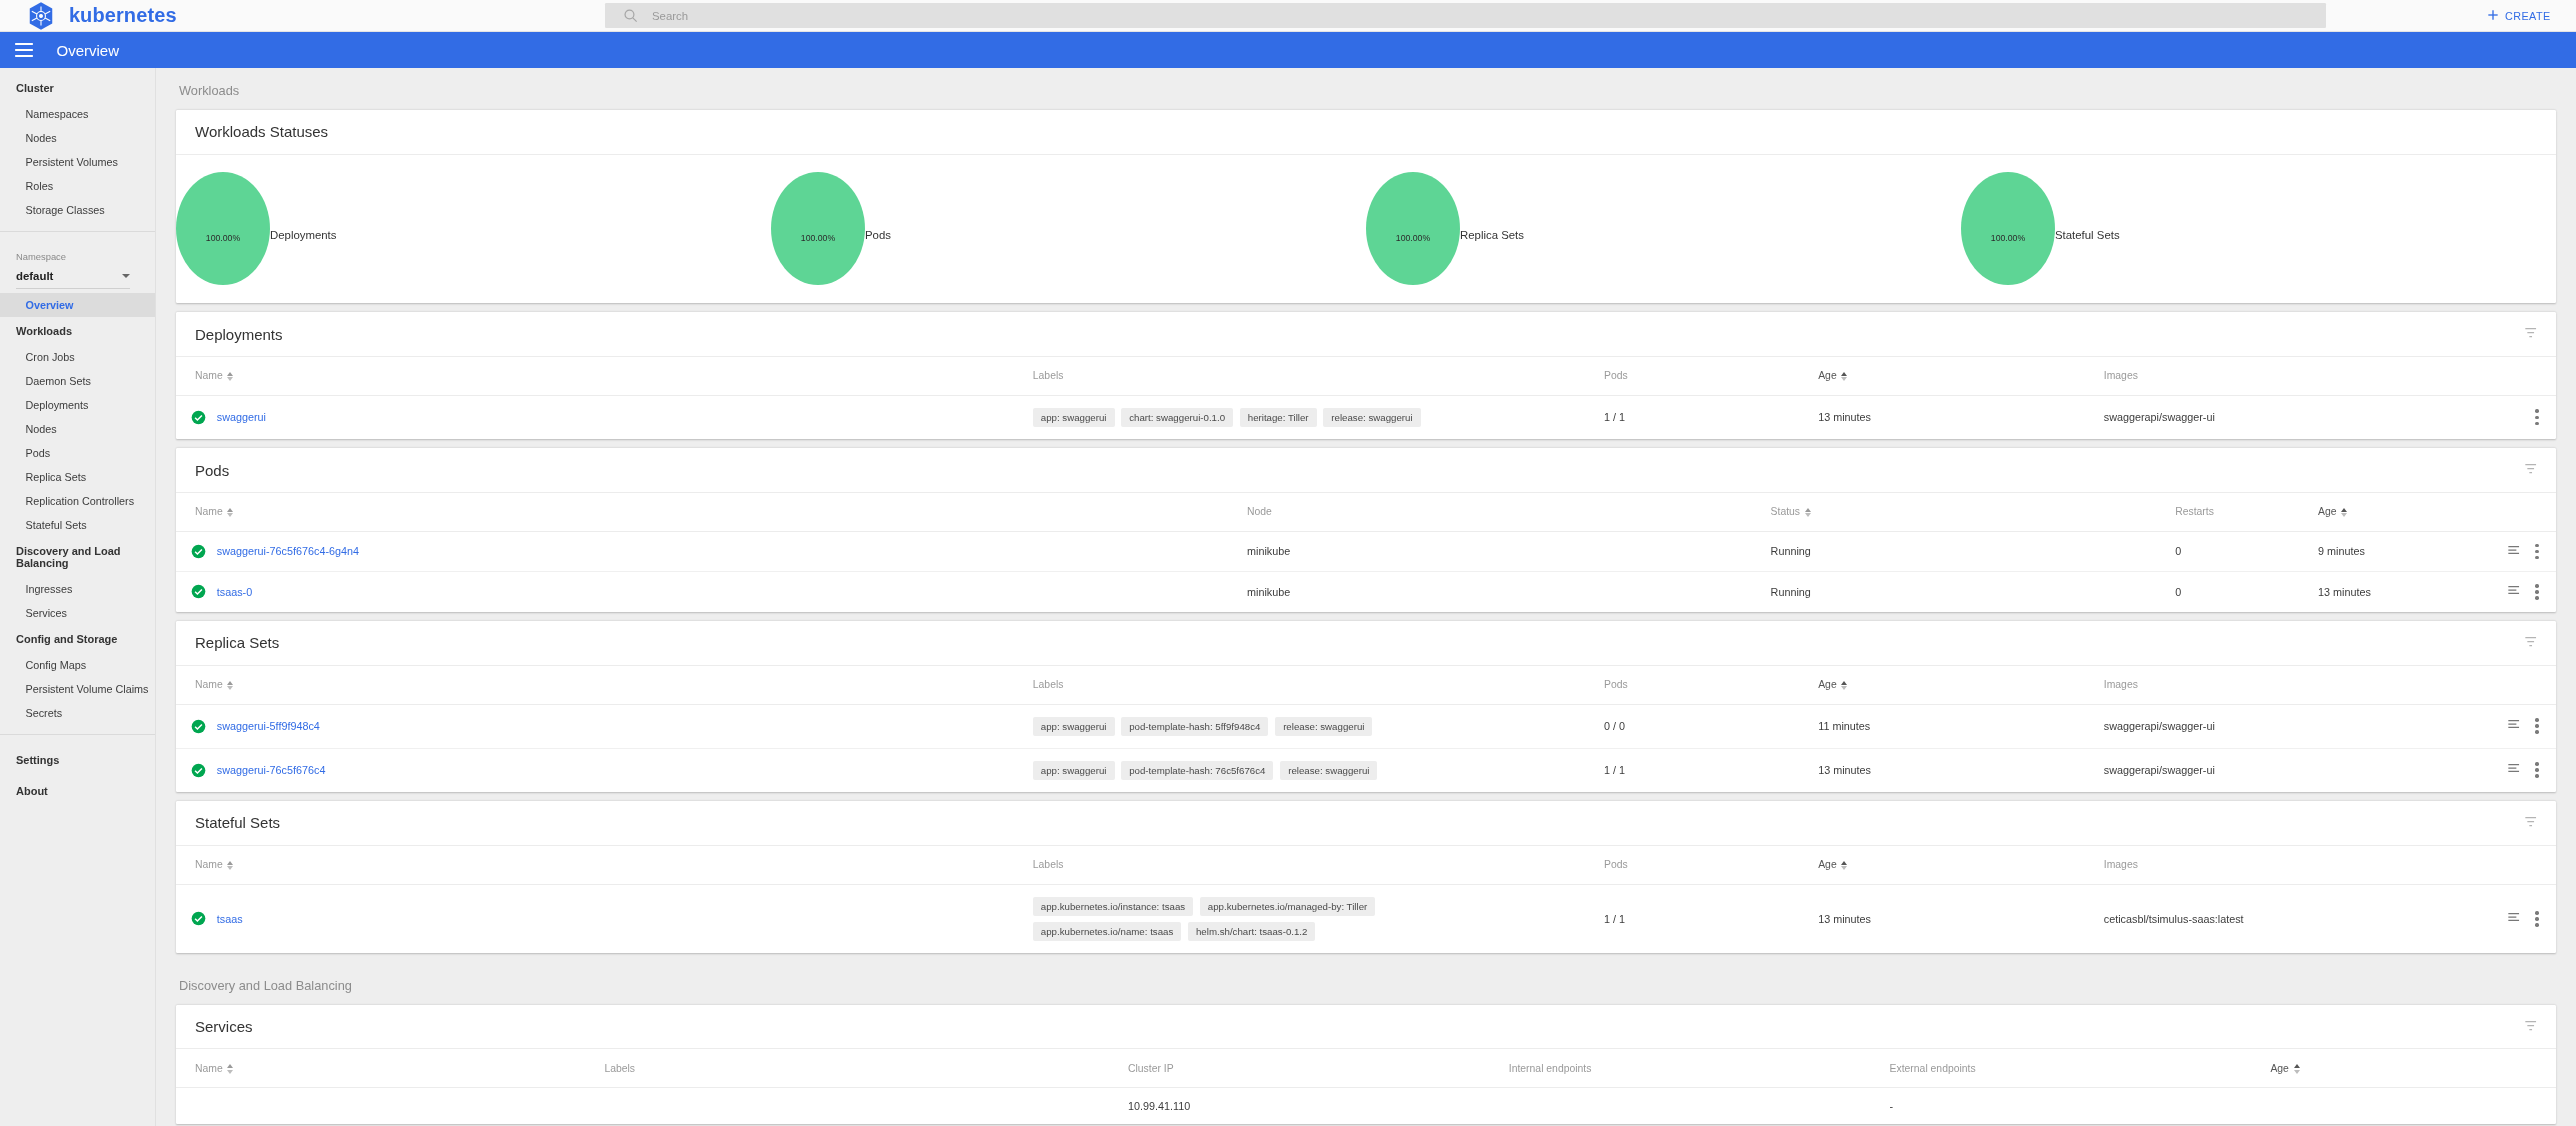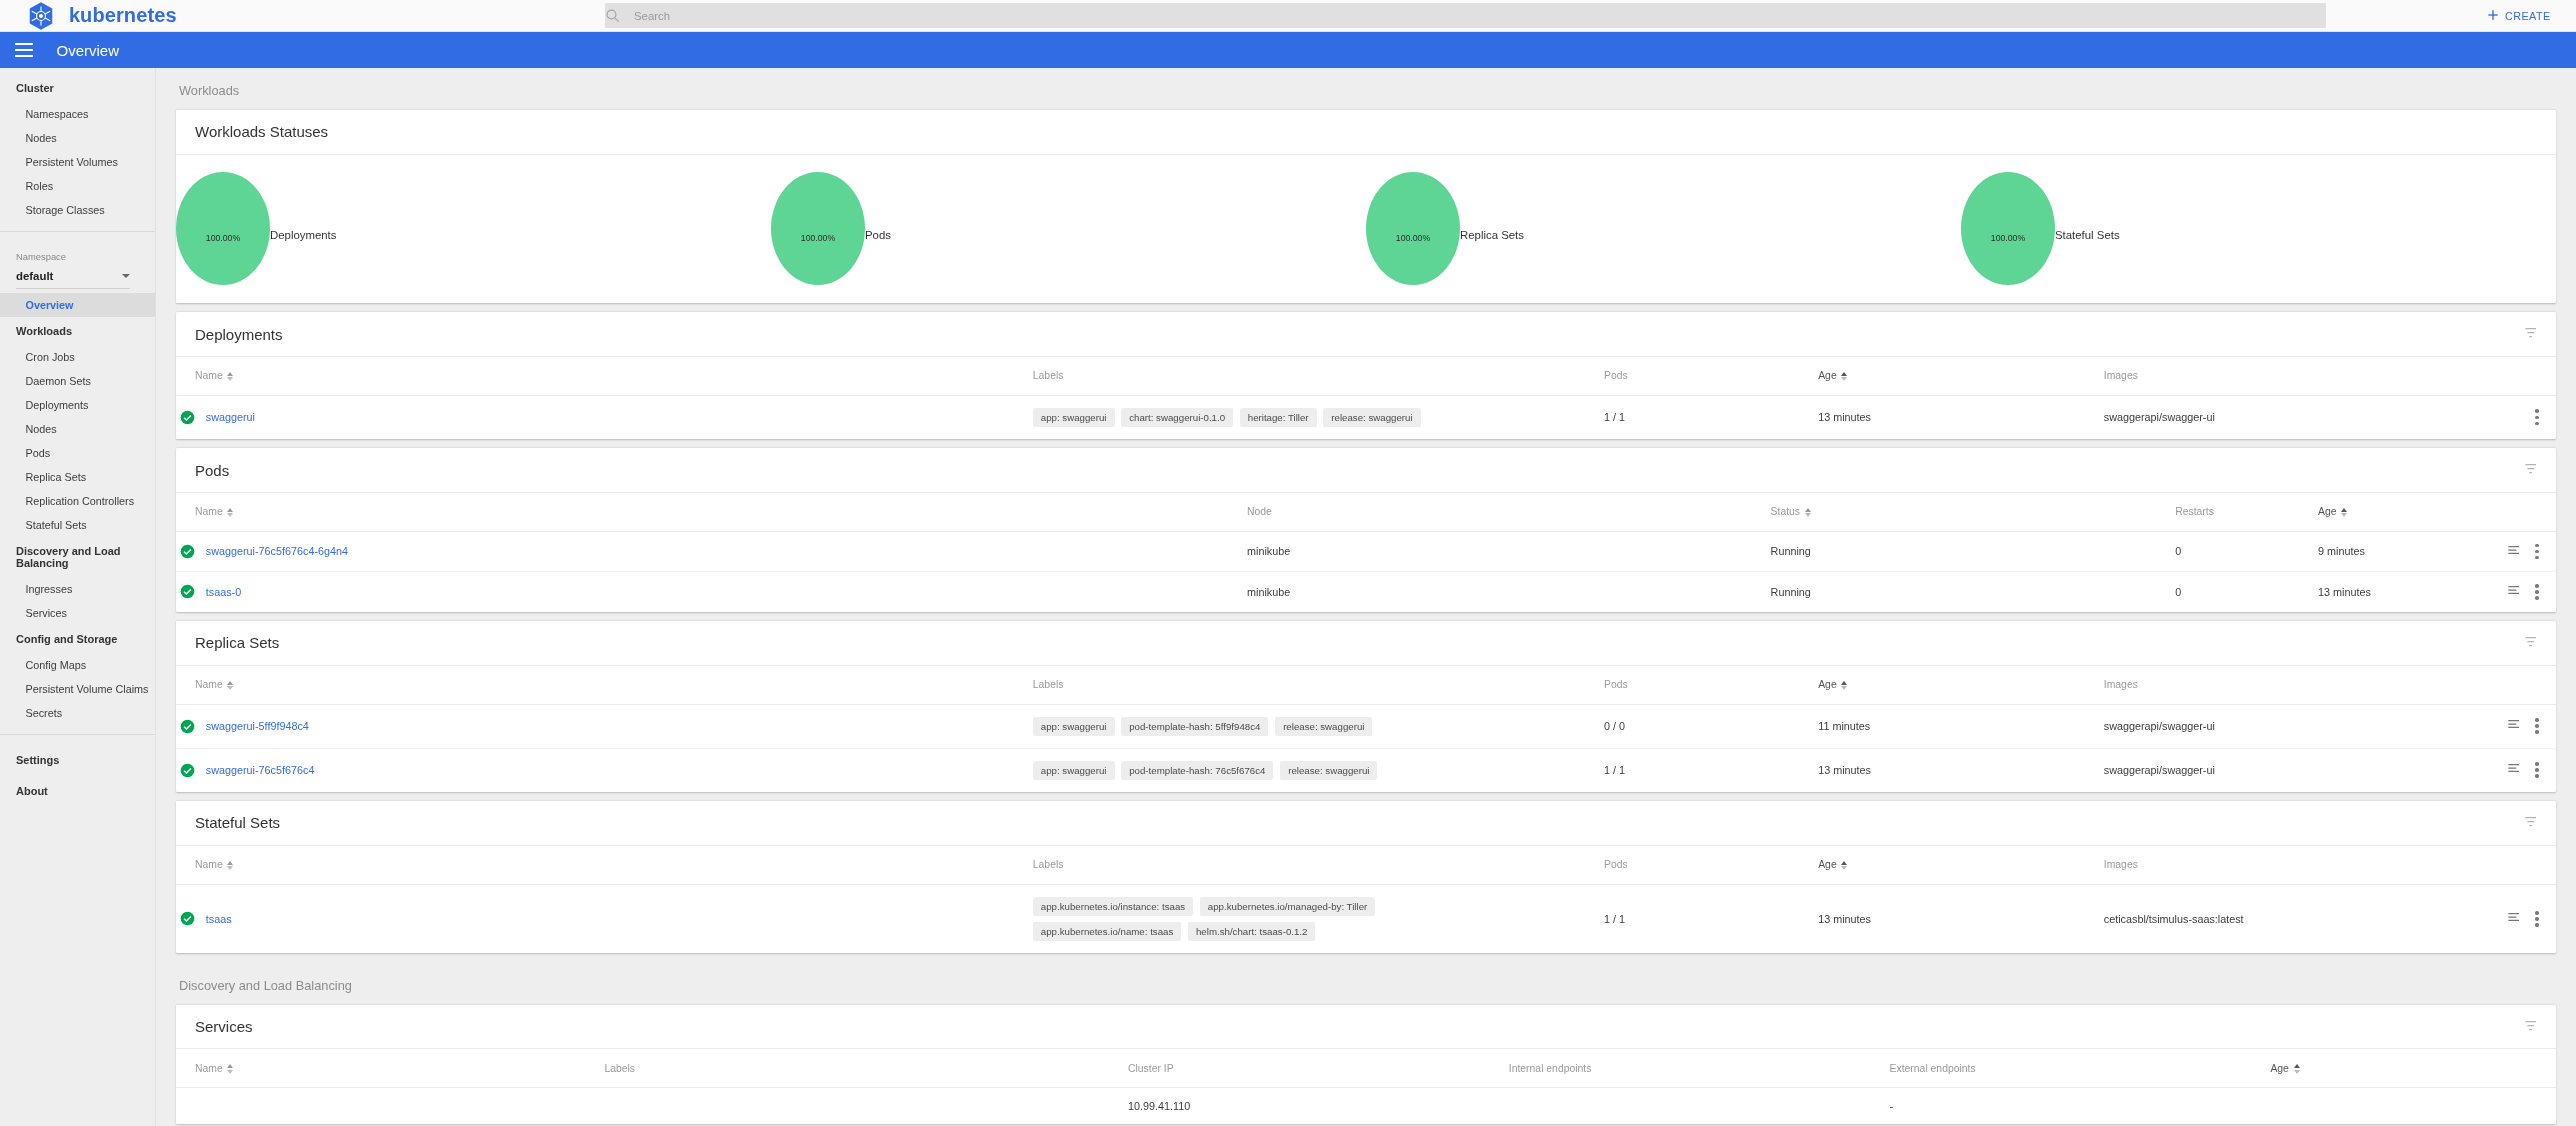--- a/index.html
+++ b/index.html
@@ -21,21 +21,21 @@
   }
   #brand { display: flex; align-items: center; padding-left: 25.5px; width: 605px; }
   #brand .logo { width: 30px; height: 30px; flex: 0 0 30px; }
   #brand .title {
     font-size: 20px; font-weight: 700; color: #326ce5;
     margin-left: 13.4px; letter-spacing: 0.1px;
   }
   #searchwrap {
     flex: 1; display: flex; align-items: center;
     background: #e0e0e0; height: 25px; border-radius: 1.3px;
-    margin-right: 0; max-width: 1721px; padding-left: 0;
+    margin-right: 0; max-width: 1721px; padding-left: 18px;
   }
   #searchwrap .sicon { width: 15px; height: 15px; opacity: .55; flex: 0 0 15px; }
   #search-input {
     border: 0; outline: 0; background: transparent;
     font-size: 11.4px; color: #555; margin-left: 12px; width: 90%;
     font-family: "Liberation Sans", sans-serif;
   }
   #search-input::placeholder { color: #9a9a9a; }
   #create-btn {
     display: flex; align-items: center; gap: 6px;
@@ -134,21 +134,21 @@
   }
   tr:last-child td { border-bottom: 0; }
   .c-pad-l { padding-left: 19px; }
   .sort-arrows { display: inline-flex; flex-direction: column; margin-left: 4.7px; vertical-align: middle; gap: 1.3px; }
   .sort-arrows i { display:block; width:0; height:0; border-left:3.4px solid transparent; border-right:3.4px solid transparent; }
   .sort-arrows i.up { border-bottom: 4px solid #9a9a9a; }
   .sort-arrows i.down { border-top: 4px solid #bdbdbd; }
   th.sorted .sort-arrows i.up { border-bottom-color: #555; }
   th.sorted { color: #555; }
 
-  .namecell { display: flex; align-items: center; gap: 10.8px; padding-left: 4px; }
+  .namecell { display: flex; align-items: center; gap: 10.8px; padding-left: 15px; }
   .ok-icon { width: 15px; height: 15px; flex: 0 0 15px; }
   .link { color: #326ce5; cursor: pointer; font-size: 10.8px; }
   .chips { display: flex; flex-wrap: wrap; gap: 6.7px; max-width: 484px; }
   .chip {
     background: #ededed; color: #4a4a4a; font-size: 9.7px;
     padding: 4px 8px; border-radius: 2px; white-space: nowrap;
   }
   .row-actions { display: flex; gap: 15px; justify-content: flex-end; padding-right: 17.5px; }
   .kebab { width: 3.4px; height: 15.5px; display:flex; flex-direction:column; justify-content:space-between; cursor:pointer; }
   .kebab b { display:block; width:3.4px; height:3.4px; border-radius:50%; background:#7a7a7a; }

